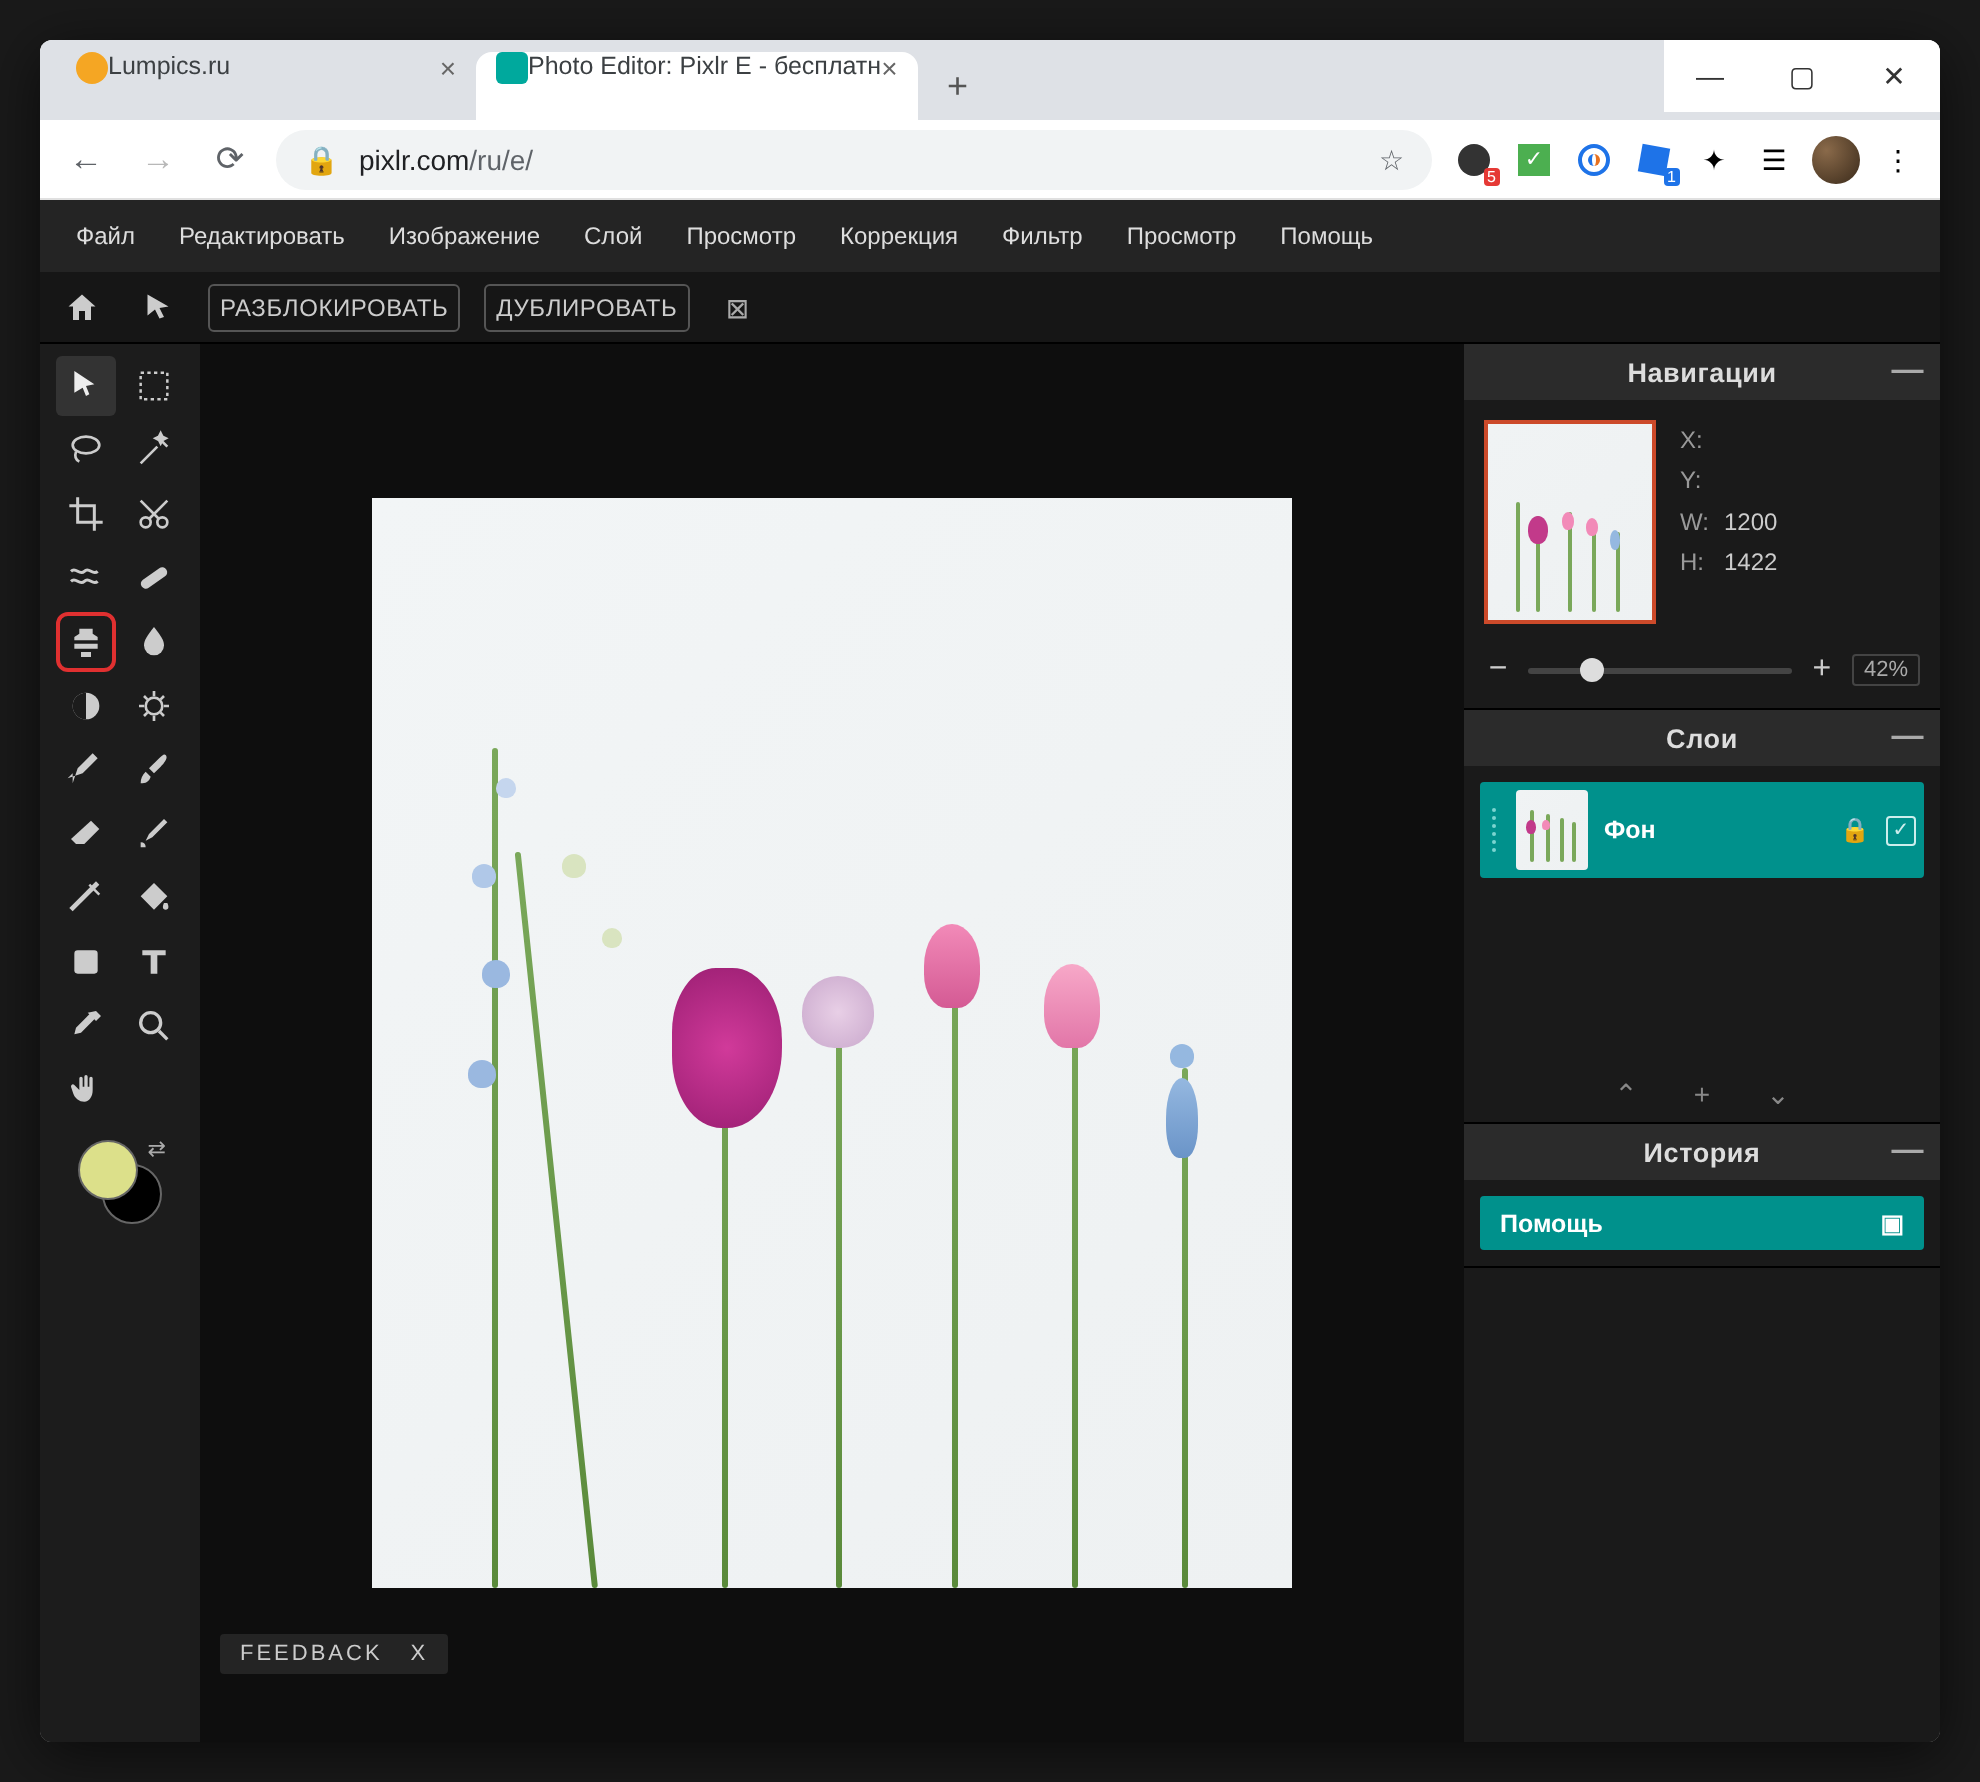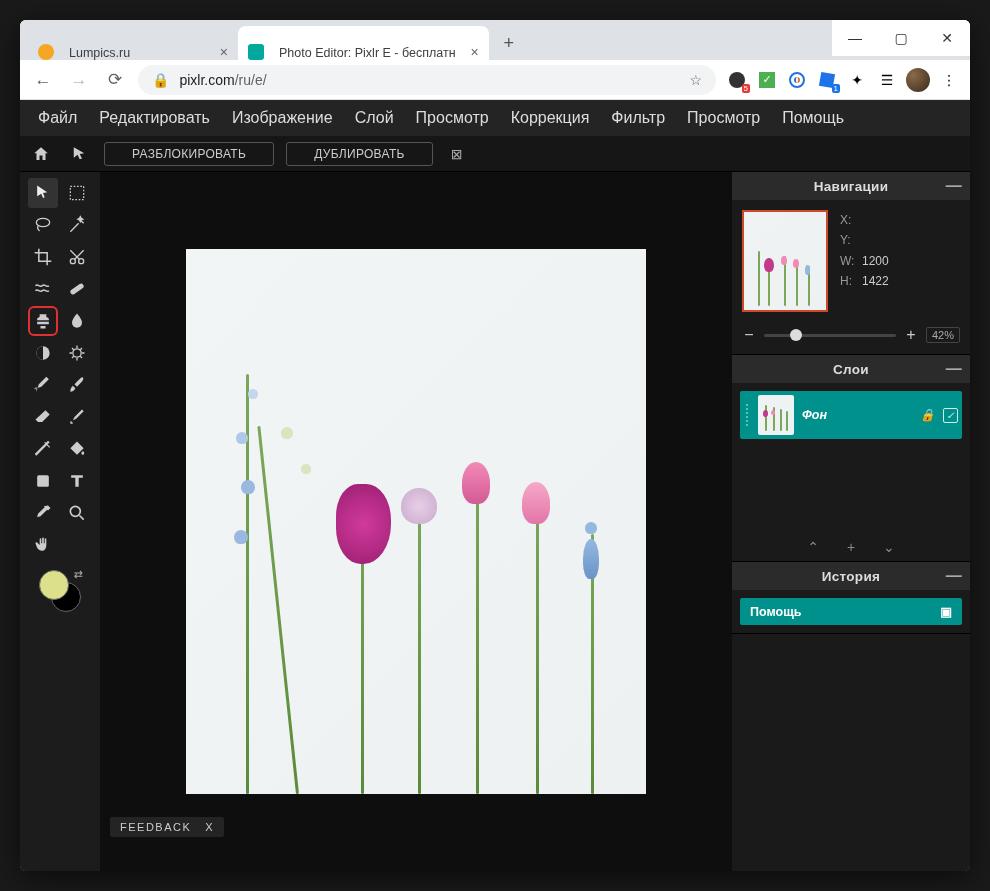--- a/index.html
+++ b/index.html
@@ -5,21 +5,21 @@
 * { box-sizing: border-box; margin: 0; padding: 0; font-family: -apple-system, "Segoe UI", Arial, sans-serif; }
 body { background: #1a1a1a; overflow: hidden; width: 990px; height: 891px; }
 
 
 .window { position: absolute; inset: 20px; background: #fff; border-radius: 6px; box-shadow: 0 6px 30px rgba(0,0,0,.6); overflow: hidden; display: flex; flex-direction: column; }
 .titlebar { height: 36px; display: flex; align-items: center; justify-content: flex-end; background: #fff; }
 .winbtn { width: 46px; height: 36px; display: flex; align-items: center; justify-content: center; color: #333; font-size: 14px; }
 
 
 .tabstrip { display: flex; align-items: flex-end; height: 40px; background: #dee1e6; padding-left: 8px; }
-.tab { height: 34px; min-width: 210px; background: #fff; border-radius: 8px 8px 0 0; display: flex; align-items: flex-end; gap: 15px; padding: 0 10px; font-size: 12.5px; color: #3c4043; position: relative; }
+.tab { height: 34px; min-width: 210px; background: #fff; border-radius: 8px 8px 0 0; display: flex; align-items: flex-start; gap: 0; padding: 0 10px; font-size: 12.5px; color: #3c4043; position: relative; }
 .tab.inactive { background: #dee1e6; }
 .favicon { width: 16px; height: 16px; border-radius: 50%; background: #f5a623; display: inline-block; }
 .favicon.pixlr { background: #00a99d; border-radius: 3px; }
 .tab .close { margin-left: auto; color: #666; font-size: 14px; }
 .newtab { width: 28px; height: 28px; display: flex; align-items: center; justify-content: center; color: #555; font-size: 18px; margin-left: 6px; margin-bottom: 3px; cursor: pointer; }
 
 
 .omnibar { height: 40px; display: flex; align-items: center; gap: 10px; padding: 0 10px; background: #fff; border-bottom: 1px solid #e0e0e0; }
 .navbtn { width: 26px; height: 26px; display: flex; align-items: center; justify-content: center; color: #5f6368; font-size: 17px; }
 .navbtn.disabled { color: #b8b8b8; }
@@ -29,27 +29,27 @@
 .extrow { display: flex; align-items: center; gap: 8px; }
 .exticon { width: 22px; height: 22px; display: flex; align-items: center; justify-content: center; font-size: 14px; }
 .avatar { width: 24px; height: 24px; border-radius: 50%; background: radial-gradient(circle at 30% 30%, #8a6a4a, #3a2a1a); }
 
 
 .bookmarks { height: 32px; display: flex; align-items: center; gap: 6px; padding: 0 10px; background: #fff; border-bottom: 1px solid #e8e8e8; font-size: 12.5px; color: #3c4043; }
 .bmicon { width: 16px; height: 16px; background: #ffd95a; border-radius: 2px; }
 
 
 .app { flex: 1; display: flex; flex-direction: column; background: #0e0e0e; color: #ccc; min-height: 0; }
-.menubar { height: 36px; display: flex; align-items: center; gap: 22px; padding: 0 18px; background: #242424; font-size: 16px; font-weight: 500; color: #ddd; }
+.menubar { height: 36px; display: flex; align-items: center; gap: 22px; padding: 0 18px; background: #242424; font-size: 12px; font-weight: 500; color: #ddd; }
 .menubar span { cursor: pointer; }
 
 
 .optrow { height: 36px; display: flex; align-items: center; gap: 12px; padding: 0 8px; background: #161616; border-bottom: 1px solid #000; font-size: 12.5px; color: #bbb; }
 .optbtn { height: 22px; width: 26px; display: flex; align-items: center; justify-content: center; }
-.pillbtn { padding: 4px 27px; border: 1px solid #555; border-radius: 3px; color: #ccc; font-size: 12px; letter-spacing: .3px; }
+.pillbtn { padding: 4px 5px; border: 1px solid #555; border-radius: 3px; color: #ccc; font-size: 12px; letter-spacing: .3px; }
 .optmsg { flex: 1; font-size: 12px; color: #999; white-space: nowrap; overflow: hidden; }
 .closex { width: 24px; text-align: center; font-size: 14px; color: #aaa; }
 
 
 .workspace { flex: 1; display: flex; min-height: 0; }
 .toolcol { width: 80px; background: #1c1c1c; padding: 6px 4px; display: flex; flex-direction: column; align-items: center; gap: 2px; }
 .toolrow { display: flex; gap: 4px; }
 .tool { width: 30px; height: 30px; display: flex; align-items: center; justify-content: center; color: #ddd; border-radius: 3px; }
 .tool.active { background: #333; }
 .tool.highlight { border: 2.5px solid #e03030; border-radius: 6px; }
@@ -75,21 +75,21 @@
 .navthumb { width: 86px; height: 102px; border: 2px solid #cc4a2a; background: linear-gradient(135deg,#f0f3f4,#eef1f2); position: relative; overflow: hidden; }
 .navinfo { font-size: 12px; color: #ccc; line-height: 1.7; }
 .navinfo .lbl { color: #999; display: inline-block; width: 22px; }
 .zoomrow { display: flex; align-items: center; gap: 8px; padding: 4px 10px 10px; }
 .zoomtrack { flex: 1; height: 3px; background: #444; position: relative; border-radius: 2px; }
 .zoomknob { position: absolute; width: 12px; height: 12px; background: #ddd; border-radius: 50%; top: -5px; left: 20%; }
 .zoompct { font-size: 11px; color: #aaa; border: 1px solid #444; padding: 1px 5px; border-radius: 2px; }
 .zbtn { font-size: 16px; color: #ccc; width: 14px; text-align: center; }
 
 .layerbody { padding: 8px; min-height: 150px; }
-.layerrow { display: flex; align-items: center; gap: 8px; background: #00918c; padding: 4px; border-radius: 2px; font-style: italic; }
+.layerrow { display: flex; align-items: center; gap: 8px; background: #00918c; padding: 4px; border-radius: 2px; }
 .layerhandle { width: 6px; display: flex; flex-direction: column; gap: 2px; align-items: center; }
 .layerhandle i { width: 2px; height: 2px; background: #7ad4d0; border-radius: 50%; }
 .layerthumb { width: 36px; height: 40px; background: linear-gradient(135deg,#f0f3f4,#eef1f2); border-radius: 2px; position: relative; overflow: hidden; }
 .layername { font-size: 12.5px; font-weight: 600; color: #fff; flex: 1; }
 .layerlock { color: #cdeeed; font-size: 12px; }
 .layercheck { width: 15px; height: 15px; border: 1.5px solid #cdeeed; border-radius: 2px; display: flex; align-items: center; justify-content: center; font-size: 10px; color: #cdeeed; }
 .layerfoot { display: flex; justify-content: center; gap: 28px; padding: 6px; color: #888; font-size: 14px; }
 
 .histbody { padding: 8px; }
 .histrow { display: flex; align-items: center; justify-content: space-between; background: #00918c; padding: 6px 10px; font-size: 12.5px; font-weight: 600; color: #fff; border-radius: 2px; }

